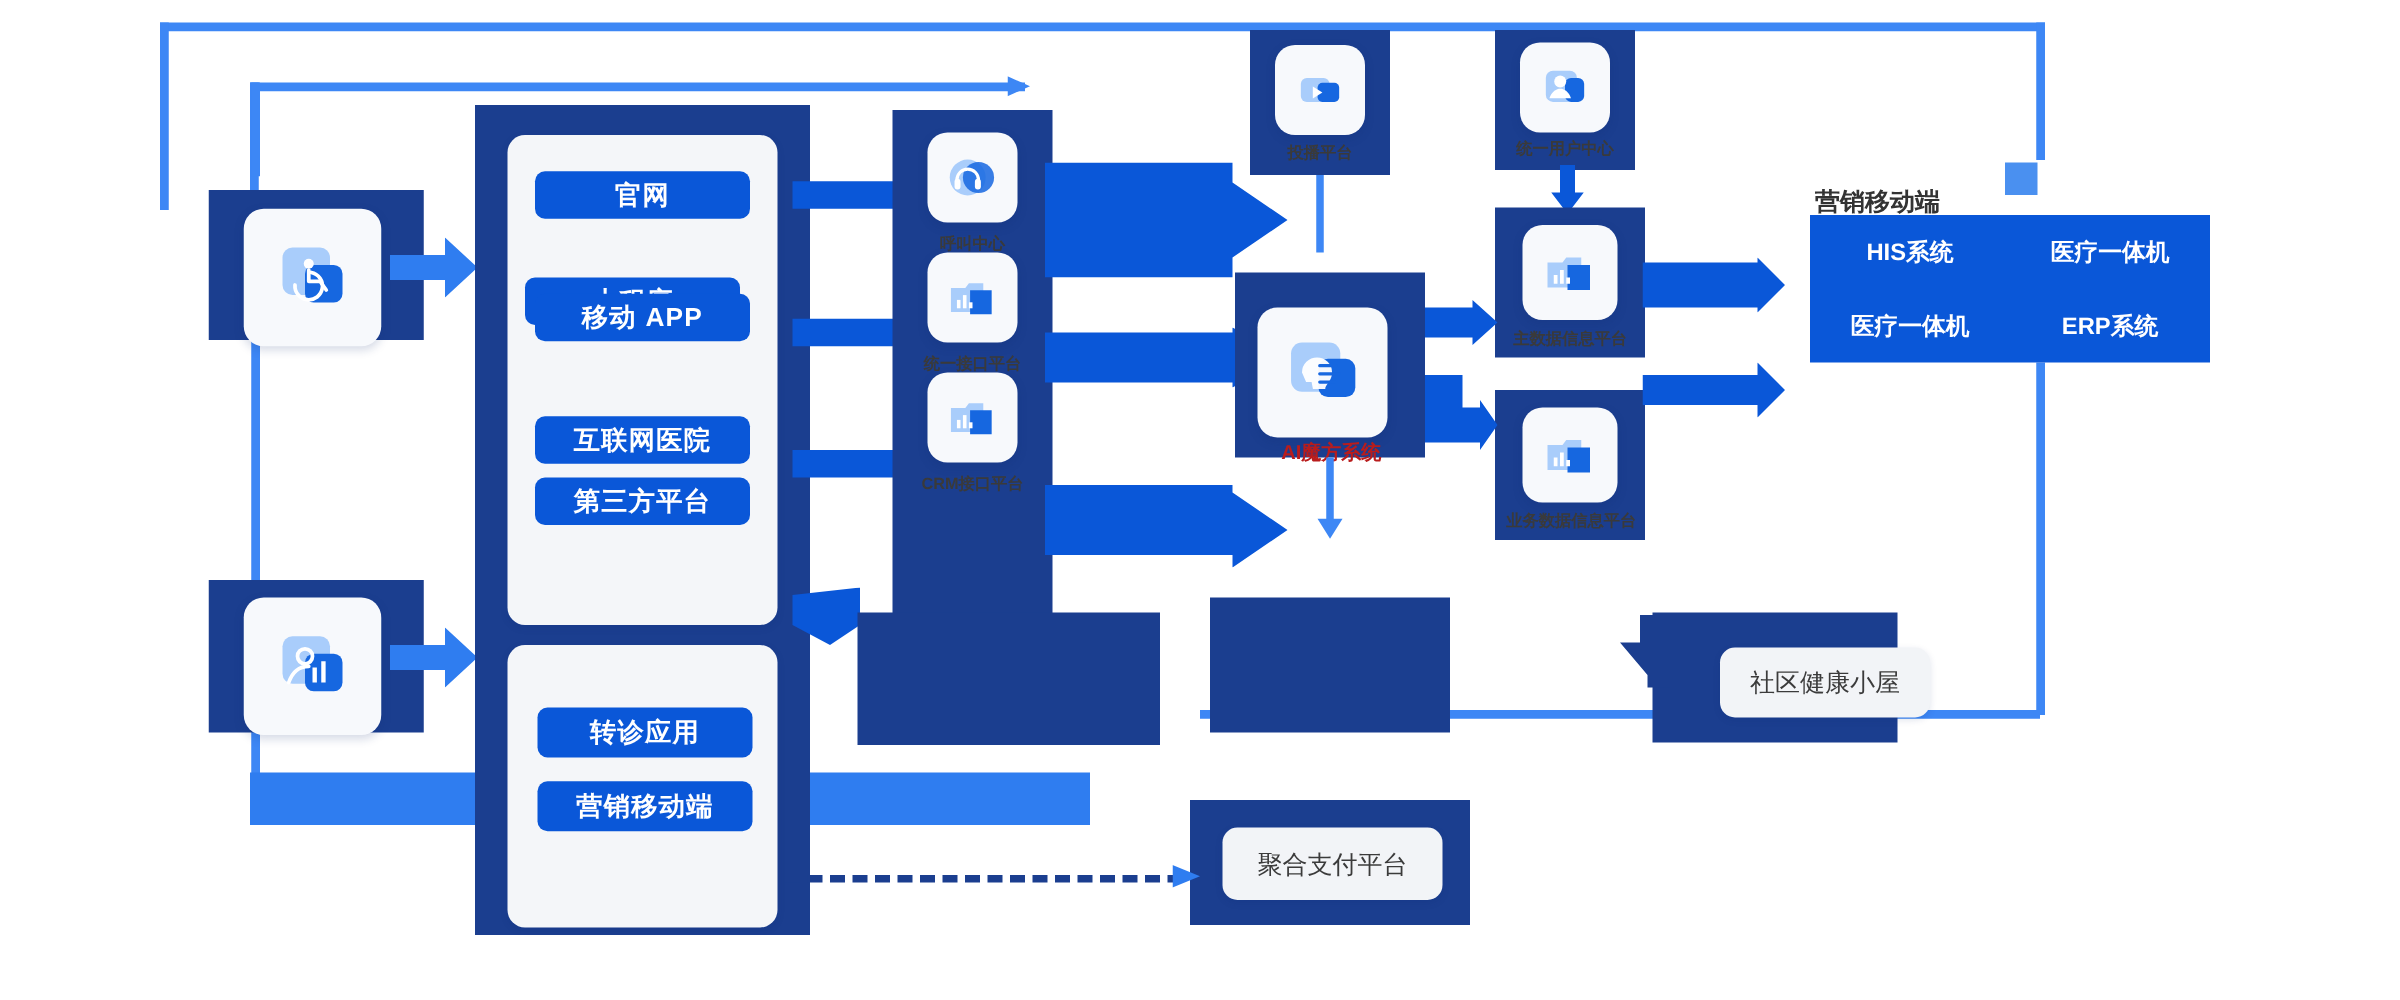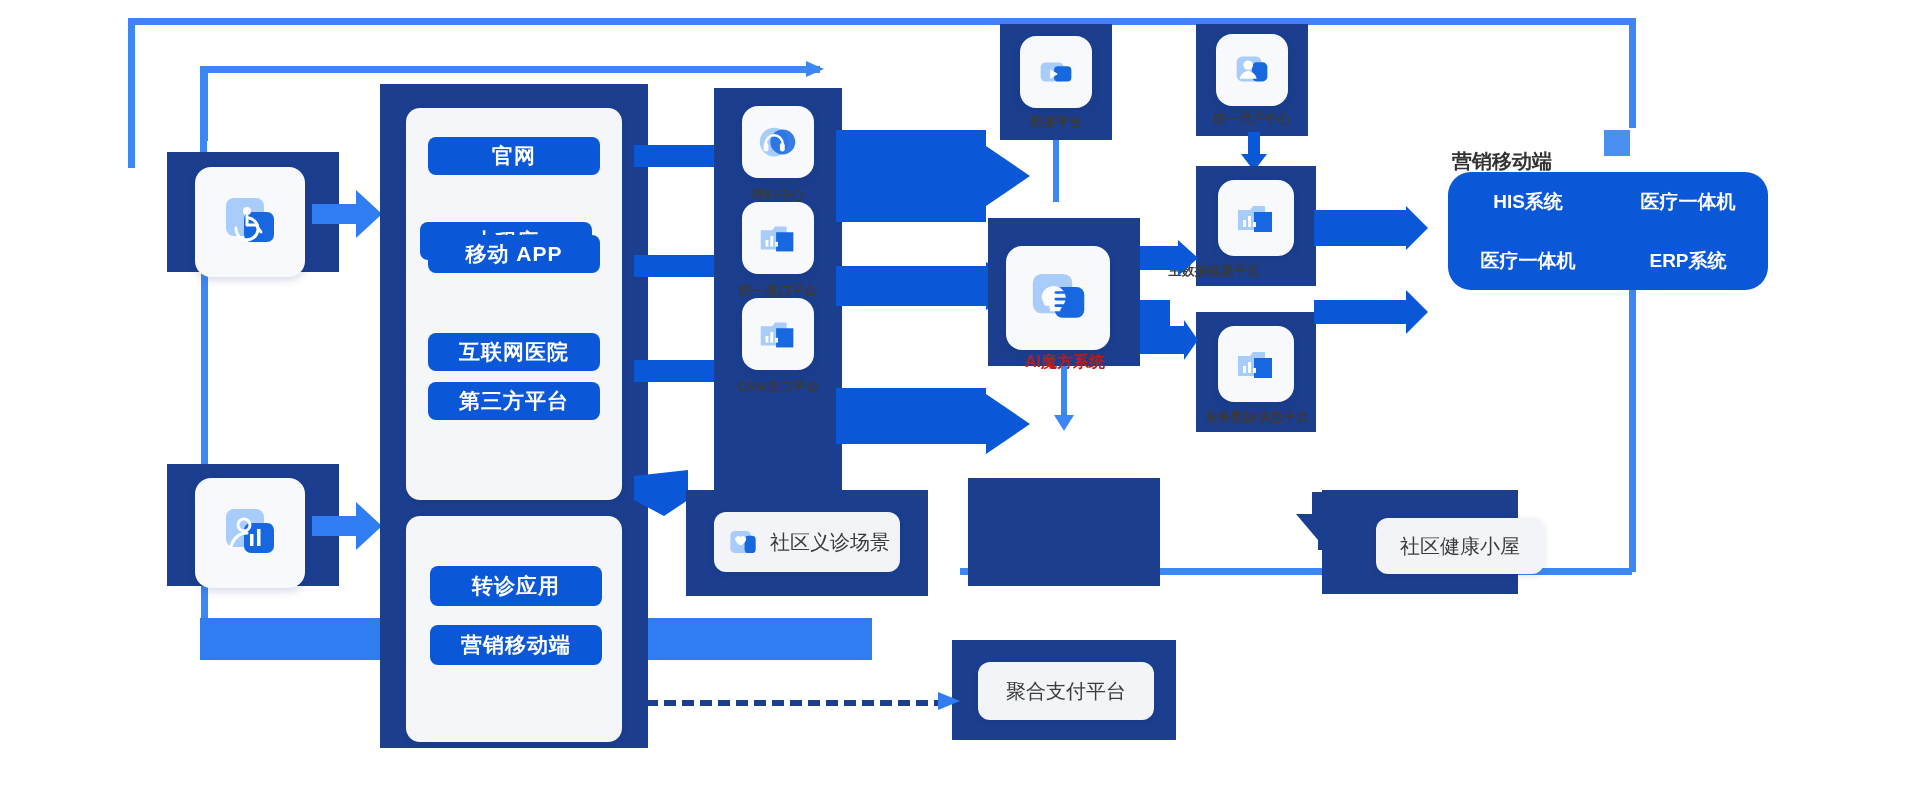--- a/index.html
+++ b/index.html
@@ -231,21 +231,21 @@
   <div class="navy" style="left:1196px;top:166px;width:120px;height:120px;"></div>
   <div class="iconcard" style="left:1218px;top:180px;width:76px;height:76px;">
     <svg width="48" height="48" viewBox="0 0 48 48">
       <path d="M6 16h12l3-4h12v24H6z" fill="#a9cdfb"></path>
       <path d="M22 18h18v20H22z" fill="#1667e0"></path>
       <rect x="11" y="26" width="3" height="7" fill="#fff"></rect>
       <rect x="16" y="22" width="3" height="11" fill="#fff"></rect>
       <rect x="21" y="28" width="3" height="5" fill="#fff"></rect>
     </svg>
   </div>
-  <div class="nodelabel" style="left:1138px;top:262px;width:152px;">主数据信息平台</div>
+  <div class="nodelabel" style="left:1180px;top:262px;width:152px;">主数据信息平台</div>
 
   <div class="navy" style="left:1196px;top:312px;width:120px;height:120px;"></div>
   <div class="iconcard" style="left:1218px;top:326px;width:76px;height:76px;">
     <svg width="48" height="48" viewBox="0 0 48 48">
       <path d="M6 16h12l3-4h12v24H6z" fill="#a9cdfb"></path>
       <path d="M22 18h18v20H22z" fill="#1667e0"></path>
       <rect x="11" y="26" width="3" height="7" fill="#fff"></rect>
       <rect x="16" y="22" width="3" height="11" fill="#fff"></rect>
       <rect x="21" y="28" width="3" height="5" fill="#fff"></rect>
     </svg>
@@ -268,36 +268,28 @@
       </svg>
   </div>
   <div class="fatarrow" style="left:1314px;top:290px;">
     <svg width="116" height="44">
         <path d="M0 10 H92 V0 L114 22 L92 44 V34 H0 Z" fill="#0a57d8"></path>
       </svg>
   </div>
 
   <div class="hosptitle" style="left:1452px;top:148px;">营销移动端</div>
   <div class="lightline" style="left:1604px;top:130px;width:26px;height:26px;"></div>
-  <div class="hosp" style="left:1448px;top:172px;width:320px;height:118px;border-radius:23px;">
+  <div class="hosp" style="left:1448px;top:172px;width:320px;height:118px;">
     <span>HIS系统</span>
     <span>医疗一体机</span>
     <span>医疗一体机</span>
     <span>ERP系统</span>
   </div>
 
   <div class="navy" style="left:686px;top:490px;width:242px;height:106px;"></div>
-  <div class="plainchip" style="left:714px;top:512px;width:186px;height:60px;">
-    <svg width="38" height="38" viewBox="0 0 48 48" style="margin-right:8px;">
-      <rect x="8" y="10" width="26" height="28" rx="6" fill="#a9cdfb"></rect>
-      <rect x="26" y="16" width="14" height="22" rx="5" fill="#1667e0"></rect>
-      <path d="M20 28c-4-3-6-5-6-8a4 4 0 0 1 7-2 4 4 0 0 1 7 2c0 3-2 5-6 8z" fill="#fff"></path>
-    </svg>
-    <span>社区义诊场景</span>
-  </div>
 
   <div class="navy" style="left:968px;top:478px;width:192px;height:108px;"></div>
 
   <div class="navy" style="left:1322px;top:490px;width:196px;height:104px;"></div>
   <div class="plainchip" style="left:1376px;top:518px;width:168px;height:56px;">
     <span>社区健康小屋</span>
   </div>
   <div class="fatarrow" style="left:1296px;top:492px;">
     <svg width="42" height="60">
         <path d="M40 0 H16 V22 H0 L22 48 V58 H40 Z" fill="#1b3e8f"></path>

